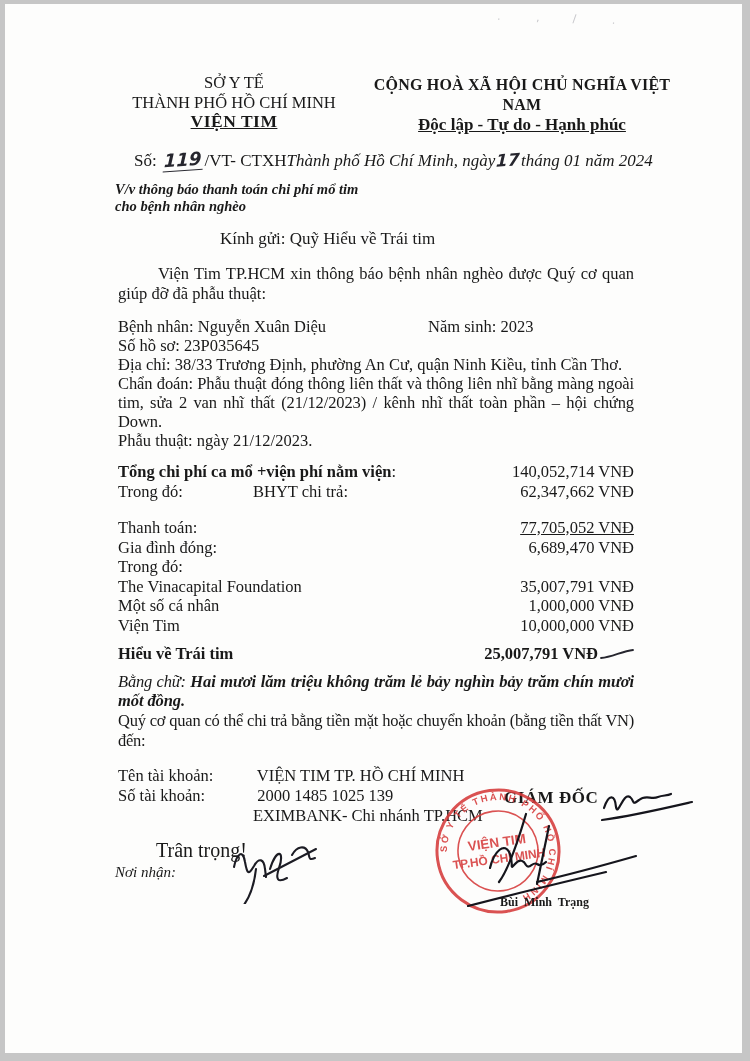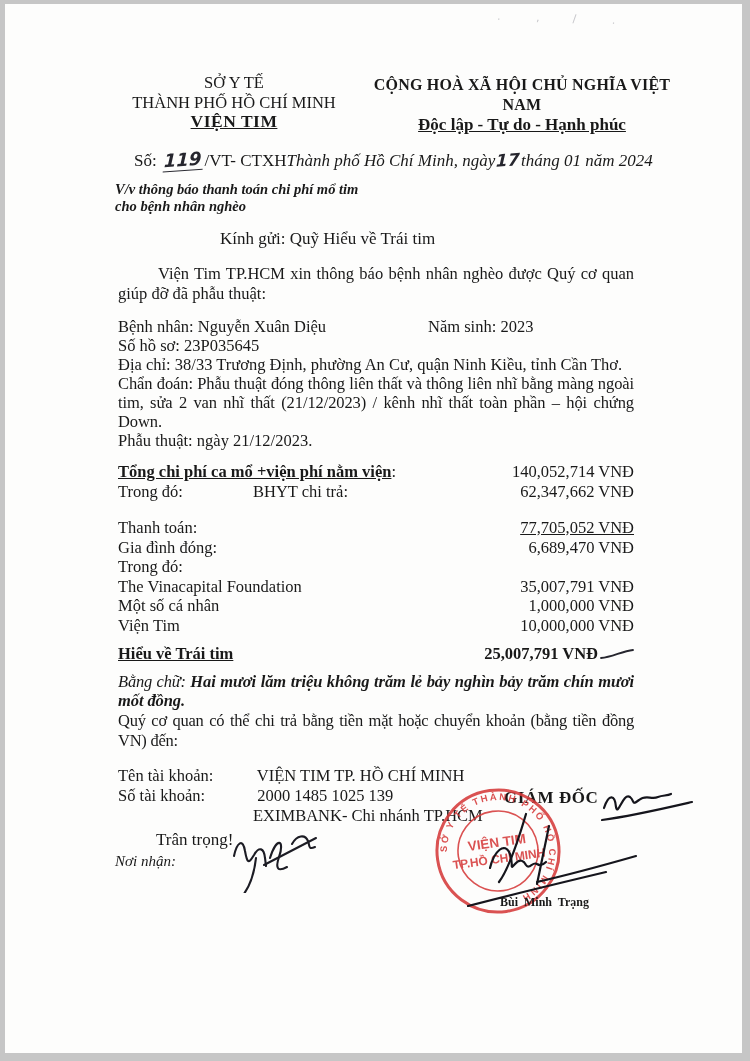--- a/index.html
+++ b/index.html
@@ -44,39 +44,39 @@
 
   .patient{margin-top:13px;}
   .patient .line{line-height:19px;}
   .pt-row{display:flex;}
   .pt-name{width:310px;flex:none;}
   .diag{text-align:justify;letter-spacing:-.1px;}
 
   
   .finance{margin-top:12px;}
   .frow{display:flex;justify-content:space-between;line-height:19.5px;align-items:baseline;}
-  .flabel-strong{font-weight:bold;text-decoration:underline;text-align:center;}
+  .flabel-strong{font-weight:bold;text-align:center;}
   .cell1{display:inline-block;width:135px;}
   .fgap{height:17px;}
   .fvalue{white-space:nowrap;}
   .fvalue.uline{text-decoration:underline;}
   .fvalue.bold{font-weight:bold;}
   .hvtt-row{margin-top:9px;}
   .check-stroke{vertical-align:2px;margin-left:2px;}
   .val-wrap{white-space:nowrap;display:inline-flex;align-items:center;}
 
   .bangchu{margin-top:8px;text-align:justify;font-style:italic;line-height:19.5px;letter-spacing:-.2px;}
   .bangchu b{letter-spacing:-.1px;}
   .note{text-align:justify;line-height:20px;letter-spacing:-.25px;}
 
   .account{margin-top:15px;line-height:20px;}
   .acc-label{display:inline-block;width:135px;}
   .acc-bank{padding-left:135px;}
 
-  .closing{margin-top:4px;padding-left:38px;font-size:17px;position:relative;height:22px;}
+  .closing{margin-top:15px;padding-left:38px;font-size:20px;position:relative;height:22px;}
   .closing svg{position:absolute;left:88px;top:-12px;}
 
   .footer-left{}
   .noinhan{font-style:italic;font-size:15px;margin-left:-3px;}
   .recips{padding-left:38px;font-size:15.5px;line-height:17.5px;margin-top:3px;}
 
   
   .giamdoc{position:absolute;left:499px;top:784px;font-weight:bold;font-size:17px;letter-spacing:.5px;}
   .signer-name{position:absolute;left:495px;top:878px;font-weight:bold;font-size:12px;word-spacing:3px;margin-top:13px;}
   .stamp{position:absolute;left:427px;top:781px;transform:rotate(-8deg);opacity:.88;}
@@ -176,21 +176,21 @@
           </svg>
         </span>
       </div>
     </div>
 
     <div class="bangchu">
       <span>Bằng chữ:</span>
       <b>Hai mươi lăm triệu không trăm lẻ bảy nghìn bảy trăm chín mươi mốt đồng.</b>
     </div>
 
-    <div class="note">Quý cơ quan có thể chi trả bằng tiền mặt hoặc chuyển khoản (bằng tiền đồng VN) đến:</div>
+    <div class="note">Quý cơ quan có thể chi trả bằng tiền mặt hoặc chuyển khoản (bằng tiền thất VN) đến:</div>
 
     <div class="account">
       <div>
         <span class="acc-label">Tên tài khoản:</span>
         <span>VIỆN TIM TP. HỒ CHÍ MINH</span>
       </div>
       <div>
         <span class="acc-label">Số tài khoản:</span>
         <span>2000 1485 1025 139</span>
       </div>

